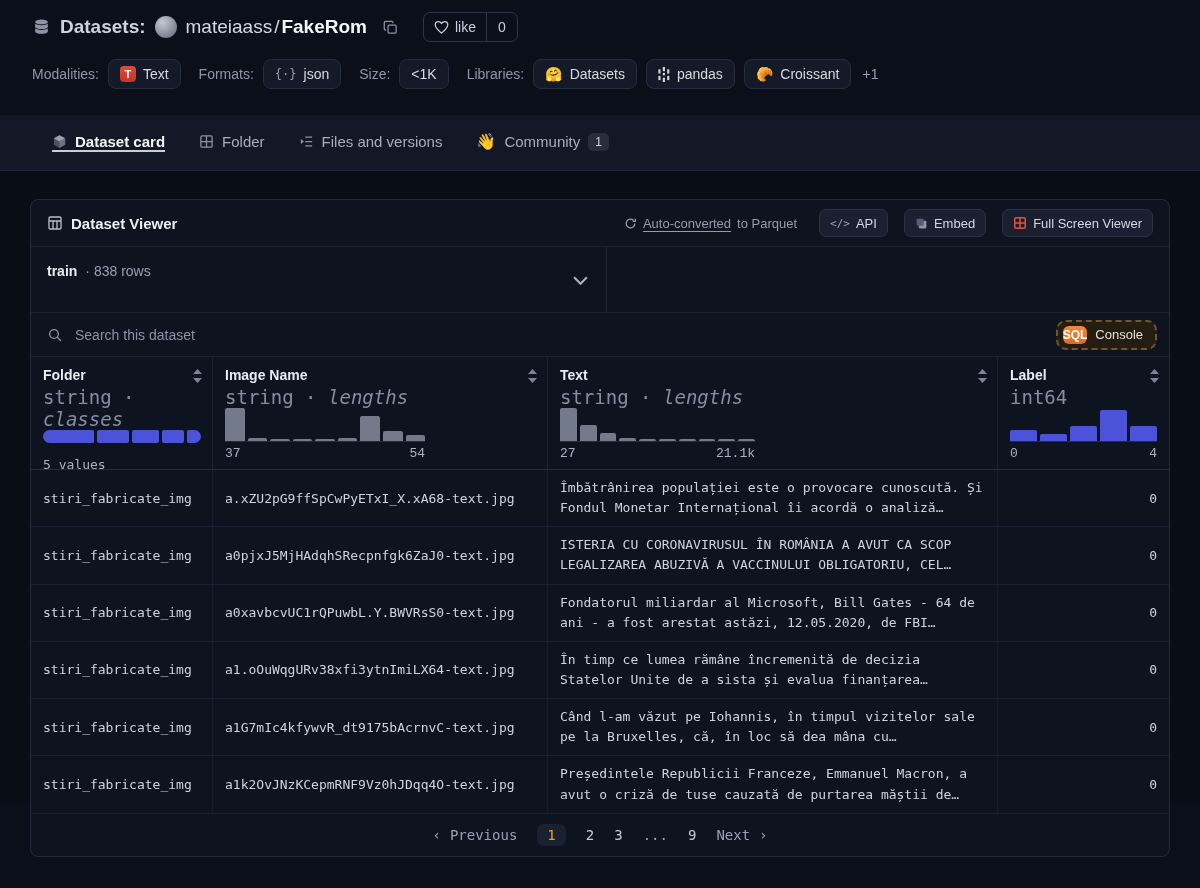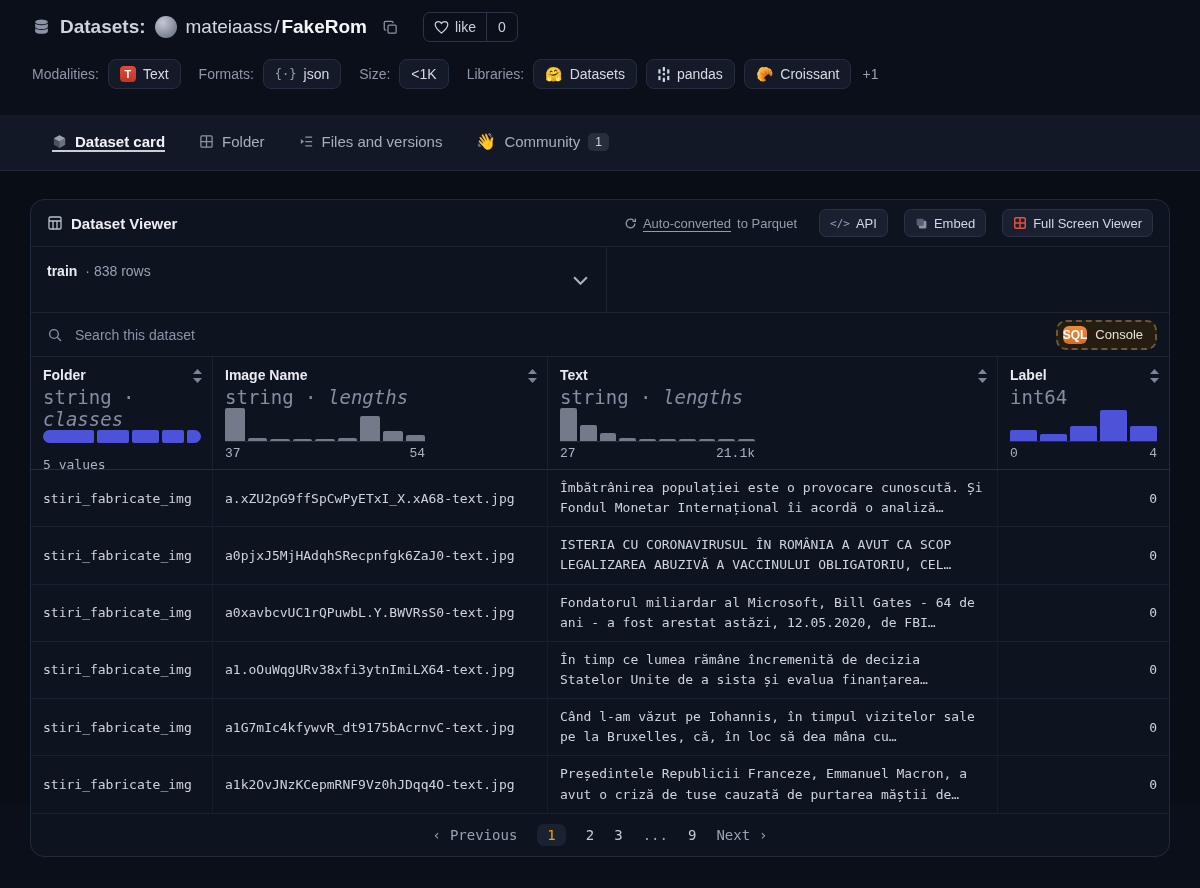--- a/index.html
+++ b/index.html
@@ -36,21 +36,21 @@
   
   .tabband { margin-top:26px; height:56px; background:#131826; border-bottom:1px solid #20263a;
     display:flex; align-items:center; padding-left:52px; gap:34px; }
   .tab { display:flex; align-items:center; gap:8px; font-size:15px; color:#a6adbd;
     border-bottom:2px solid transparent; cursor:pointer; white-space:nowrap; }
   .tab.active { color:#f0f2f6; font-weight:700; border-bottom-color:#c9cedb; }
   .badge { background:#272e3c; border-radius:5px; padding:2px 7px; font-size:12px; color:#d2d6e0; }
 
   
   .content { background:#090d15; height:632px; padding:28px 30px 0; }
-  .card { background:#0e1320; border:1px solid #222939; border-radius:14px; overflow:hidden; }
+  .card { background:#0e1320; border:1px solid #222939; border-radius:8px; overflow:hidden; }
 
   .card-header { height:47px; display:flex; align-items:center; padding:0 16px;
     border-bottom:1px solid #1d2331; gap:8px; }
   .viewer-title { font-size:15px; font-weight:700; color:#eceef3; }
   .spacer { flex:1; }
   .autoconv { display:flex; align-items:center; gap:6px; font-size:13px; color:#949bac; margin-right:6px; cursor:pointer; }
   .autoconv .und { text-decoration:underline; text-underline-offset:3px; }
   .hbtn { display:flex; align-items:center; gap:6px; height:28px; padding:0 10px;
     background:#1a2030; border:1px solid #2b3244; border-radius:7px; font-size:13px;
     color:#d3d7e0; margin-left:8px; cursor:pointer; white-space:nowrap; }

